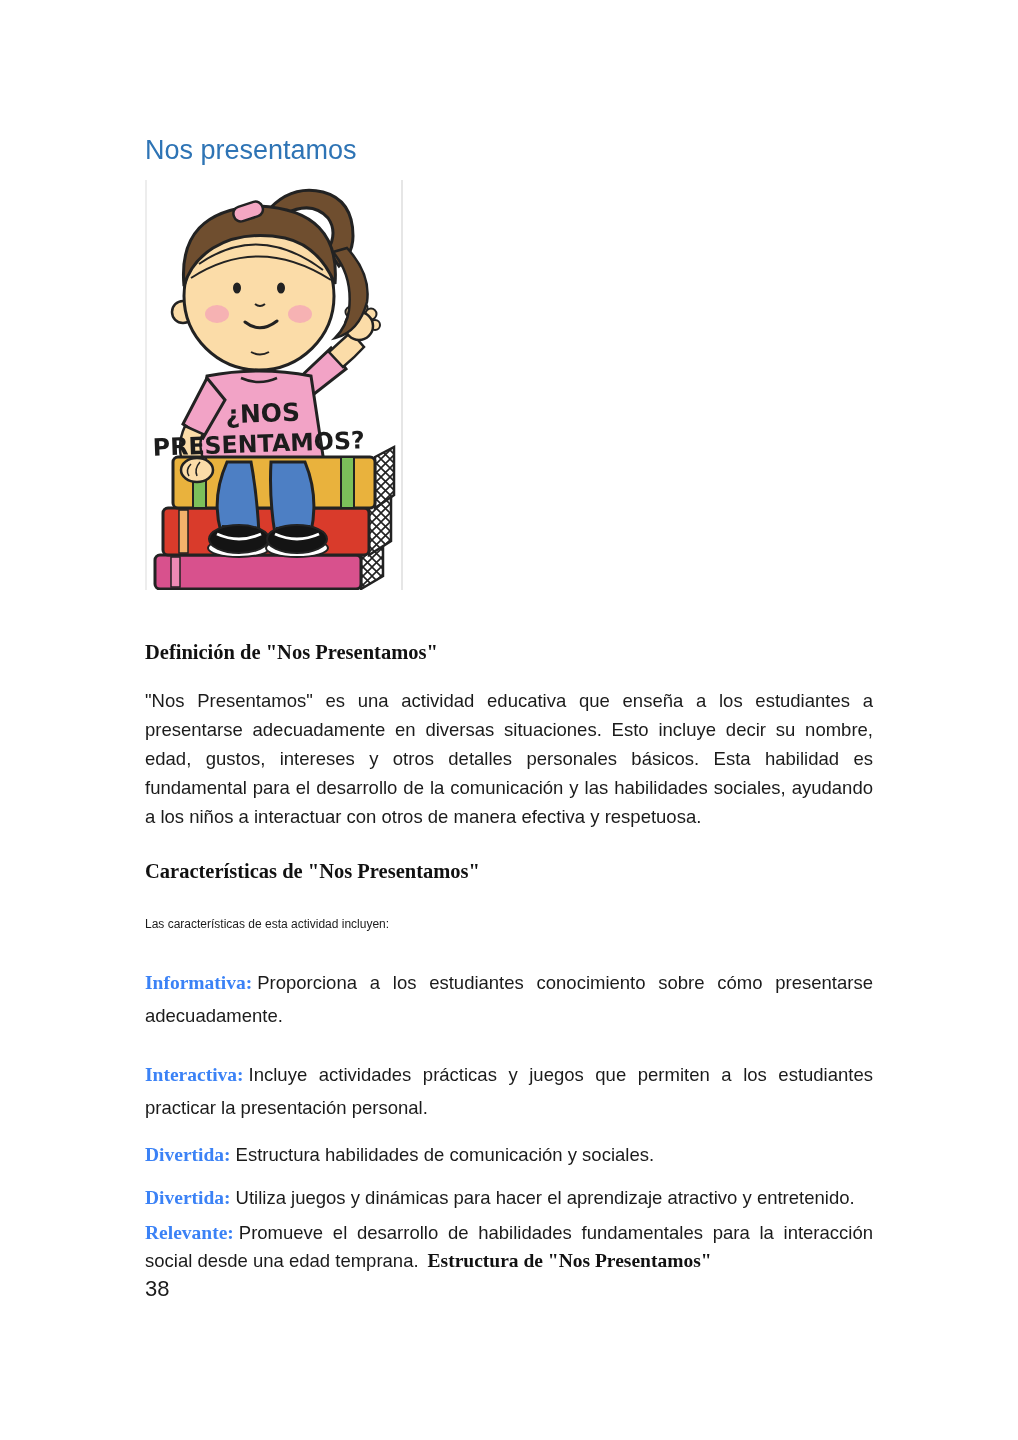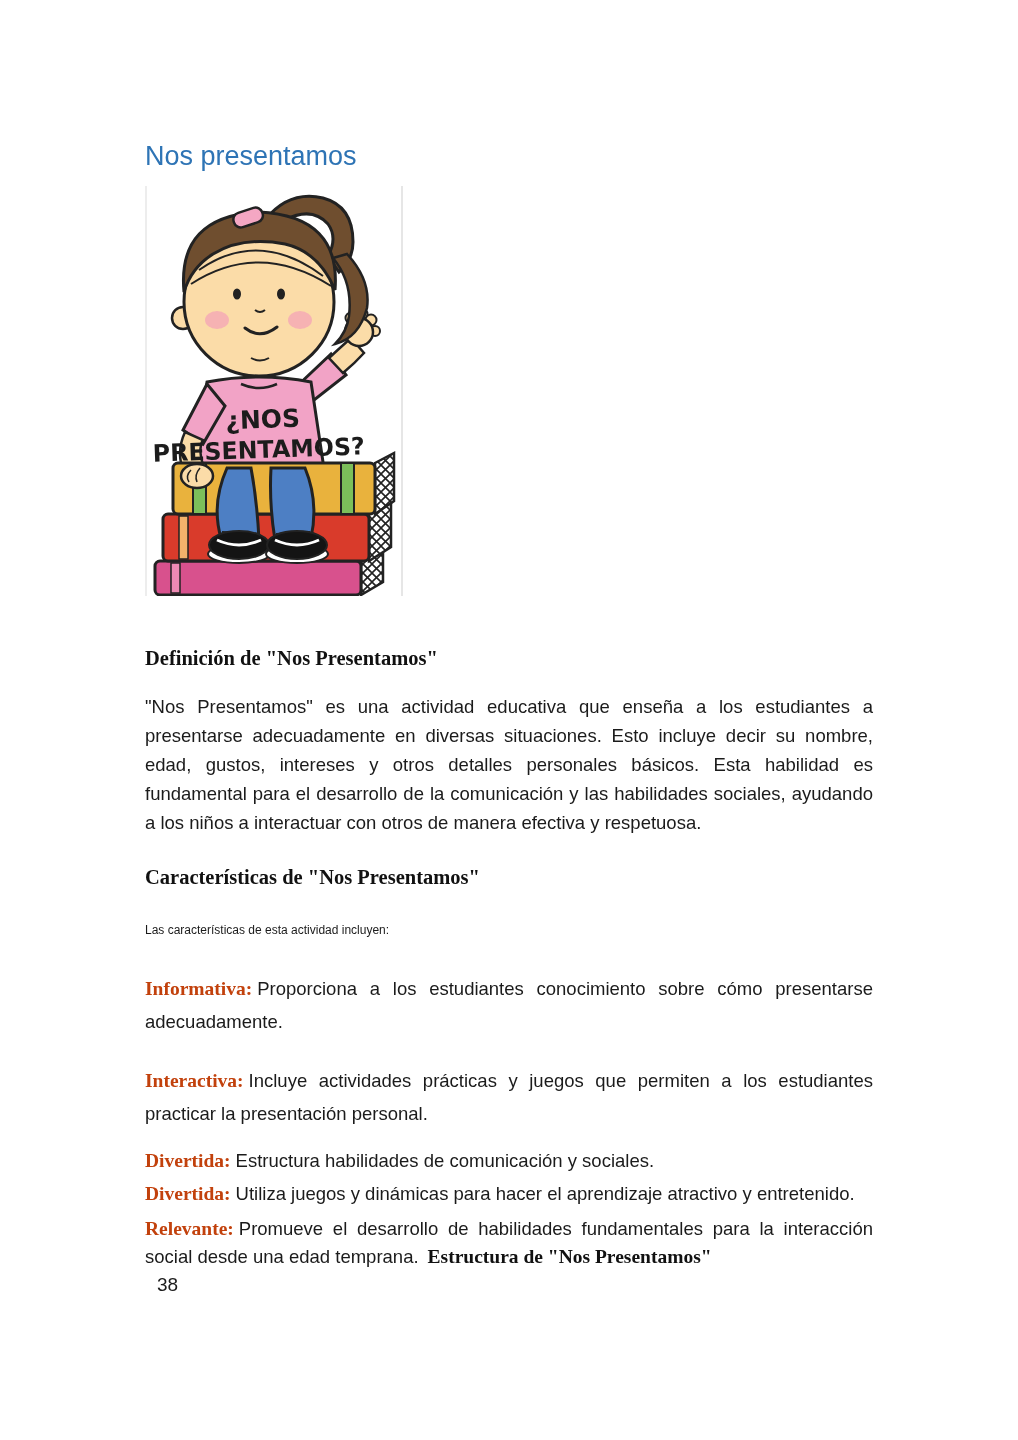--- a/index.html
+++ b/index.html
@@ -9,21 +9,21 @@
   *{box-sizing:border-box;}
   html,body{margin:0;padding:0;background:#ffffff;}
   body{
     width:1018px;height:1440px;
     font-family:"Liberation Sans",sans-serif;
     color:var(--ink);
   }
   .page{
     position:relative;width:1018px;height:1440px;background:#fff;overflow:hidden;
   }
-  .content{padding:18px 145px;}
+  .content{padding:12px 145px;}
   .doc-title{
     margin:0;padding-top:121px;
     font-size:27px;font-weight:400;line-height:34px;
     color:var(--title-blue);
   }
   .figure{
     margin-top:13px;
     width:258px;height:410px;
     border-left:2px solid #ededed;
     border-right:2px solid #e6e6e6;
@@ -45,34 +45,34 @@
     margin:28px 0 0;
     font-size:12px;line-height:24px;
   }
   .item{
     font-size:18.5px;line-height:33px;
     text-align:justify;margin:0;
   }
   .item .lbl{
     font-family:"Liberation Serif",serif;
     font-weight:700;font-size:19.5px;
-    margin-right:5px;color:#c2410c;
+    margin-right:5px;color:#3b82f6;
   }
   .item.info{margin-top:30px;}
   .item.inter{margin-top:26px;}
   .item.edu{margin-top:14px;}
-  .item.div{margin-top:0;}
+  .item.div{margin-top:10px;}
   .item.rel{margin-top:5px;line-height:28px;}
   .item .trail{
     font-family:"Liberation Serif",serif;
     font-weight:700;font-size:19.5px;
     margin-left:9px;color:#111;
   }
   .page-number{
-    margin:2px 12px 0;font-size:19px;line-height:24px;
+    margin:2px 0 0;font-size:22px;line-height:24px;
   }
 </style>
 </head>
 <body>
 
 <div class="page">
   <div class="content">
 
     <h1 class="doc-title">Nos presentamos</h1>
 

